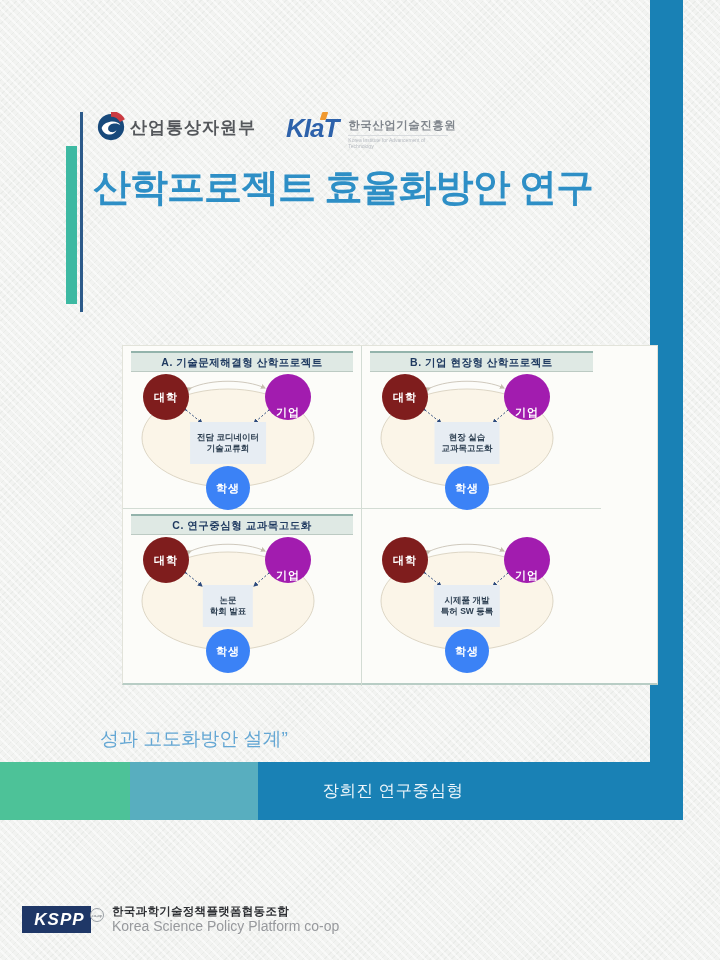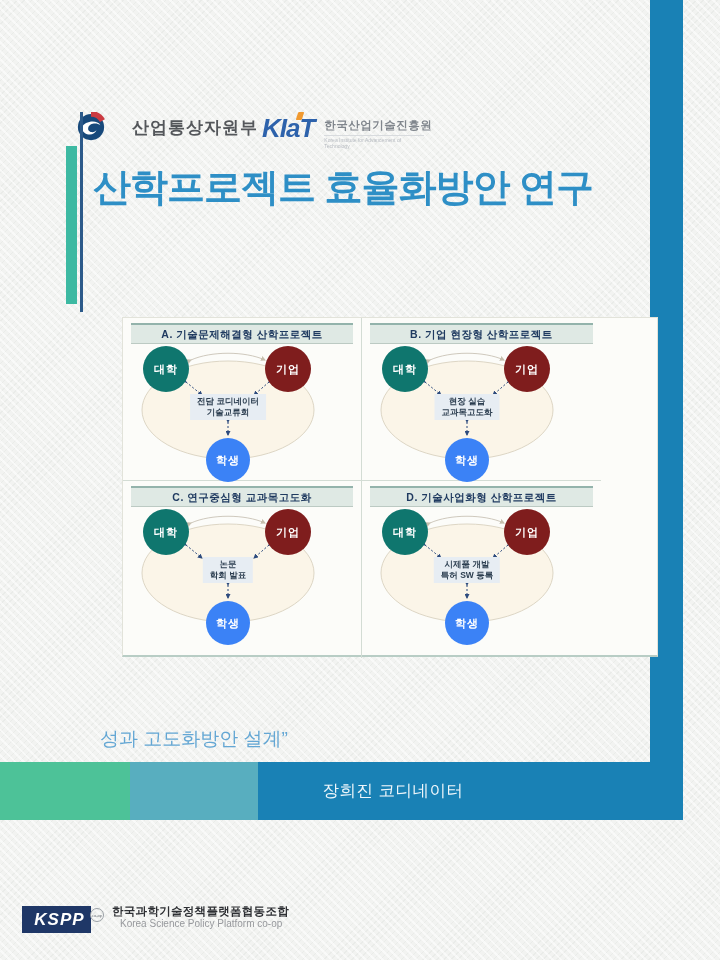--- a/index.html
+++ b/index.html
@@ -13,64 +13,64 @@
   }
   
   .right-stripe{position:absolute;left:650px;top:0;width:33px;height:765px;background:#1981b5;}
   .bar{position:absolute;top:762px;height:58px;}
   .bar.green{left:0;width:130px;background:#4dc298;}
   .bar.teal{left:130px;width:128px;background:#58aebf;}
   .bar.blue{left:258px;width:425px;background:#1981b5;}
   .author{position:absolute;top:780px;left:393px;transform:translateX(-50%);
     color:#eef6fb;font-size:16.5px;letter-spacing:.5px;white-space:nowrap;}
   
-  .gov{position:absolute;left:76px;top:112px;display:flex;align-items:center;gap:26px;}
+  .gov{position:absolute;left:96px;top:112px;display:flex;align-items:center;gap:4px;}
   .gov-label{font-size:17px;font-weight:bold;color:#54575b;letter-spacing:1px;}
   .kiat{position:absolute;left:262px;top:114px;display:flex;align-items:flex-start;}
-  .kiat-word{font-size:26px;font-weight:800;font-style:italic;color:#2d62ab;letter-spacing:-1px;line-height:28px;position:relative;}
+  .kiat-word{font-size:26px;font-weight:800;font-style:italic;color:#2d62ab;letter-spacing:-1px;line-height:28px;position:relative;margin-left:24px;}
   .kiat-accent{position:absolute;top:-2px;right:11px;width:6px;height:8px;background:#f0992f;transform:skewX(-18deg);border-radius:1px;}
   .kiat-names{margin-left:10px;padding-top:4px;}
   .kiat-kr{font-size:11.5px;color:#80868d;font-weight:bold;letter-spacing:.5px;}
   .kiat-en{font-size:5px;color:#b7bbc1;margin-top:2px;border-top:1px solid #d8dbde;padding-top:1px;width:100px;}
   
   .accent-teal{position:absolute;left:66px;top:146px;width:11px;height:158px;background:#3db9a2;}
   .accent-navy{position:absolute;left:80px;top:112px;width:3px;height:200px;background:#2c5a8a;}
   .titleblock{position:absolute;left:93px;top:163px;color:#2e8fc6;}
   .title-year{font-size:33px;font-weight:bold;line-height:36px;}
   .title-line{font-size:38px;font-weight:bold;line-height:48px;letter-spacing:-1px;white-space:nowrap;}
   
-  .panel{position:absolute;left:122px;top:317px;width:536px;height:340px;
+  .panel{position:absolute;left:122px;top:345px;width:536px;height:340px;
     background:#fcfcf9;border:1px solid #e2e3da;border-bottom:2px solid #b8cdc5;
     display:grid;grid-template-columns:239px 239px;grid-template-rows:163px 177px;box-sizing:border-box;}
   .quad{position:relative;box-sizing:border-box;}
   .quad.qa,.quad.qc{border-right:1px solid #d3dcd4;}
   .quad.qa,.quad.qb{border-bottom:1px solid #d3dcd4;}
   .qhead{position:absolute;left:8px;right:8px;top:5px;height:18px;line-height:18px;
     background:#dfe9e4;border-top:2px solid #93b3ab;border-bottom:1px solid #bccac3;
     text-align:center;font-size:10.5px;font-weight:bold;color:#1f3a60;letter-spacing:.5px;}
   .qsvg{position:absolute;left:0;top:0;}
   .node{position:absolute;border-radius:50%;display:flex;align-items:center;justify-content:center;
     color:#fff;font-size:11px;font-weight:bold;letter-spacing:1px;}
-  .node.uni{left:20px;top:28px;width:46px;height:46px;background:#0f766e;}
-  .node.com{left:142px;top:28px;width:46px;height:46px;background:#7f1d1d;}
+  .node.uni{left:20px;top:28px;width:46px;height:46px;background:#7f1d1d;}
+  .node.com{left:142px;top:28px;width:46px;height:46px;background:#a21caf;align-items:flex-end;}
   .node.stu{left:83px;top:120px;width:44px;height:44px;background:#3b82f6;}
   .cbox{position:absolute;left:105px;top:76px;transform:translateX(-50%);
-    background:#e7edf3;padding:2px 7px;text-align:center;
+    background:#e7edf3;padding:10px 7px;text-align:center;
     font-size:8.5px;font-weight:bold;color:#2c3e50;line-height:11px;white-space:nowrap;}
   
   .quote{position:absolute;left:88px;top:694px;color:#64a7d4;font-size:19px;line-height:28px;}
   .quote .l2{padding-left:12px;margin-top:31px;}
   
   .kspp-box{position:absolute;left:22px;top:906px;width:63px;height:27px;background:#1f3767;
     color:#fff;display:flex;align-items:center;justify-content:center;
     font-size:17px;font-weight:bold;font-style:italic;letter-spacing:1px;padding-left:6px;}
   .coop{position:absolute;left:90px;top:908px;width:12px;height:12px;border:1px solid #9aa0a6;
     border-radius:50%;color:#6d737a;font-size:4px;display:flex;align-items:center;justify-content:center;}
   .org-kr{position:absolute;left:112px;top:904px;font-size:11.5px;font-weight:bold;color:#2d2f33;letter-spacing:.3px;}
-  .org-en{position:absolute;left:112px;top:918px;font-size:10px;color:#97999d;margin-left:8px;}
+  .org-en{position:absolute;left:112px;top:918px;font-size:14px;color:#97999d;}
 </style>
 </head>
 <body>
 
 <div class="page">
 
   <div class="right-stripe"></div>
 
   <div class="gov">
     <svg width="30" height="30" viewBox="0 0 32 32">
@@ -177,21 +177,20 @@
       <div class="node stu">
           <span>학생</span>
         </div>
       <div class="cbox">
         <div>논문</div>
         <div>학회 발표</div>
       </div>
     </div>
 
     <div class="quad qd">
-      <div class="qhead">D. 기술사업화형 산학프로젝트</div>
       <svg class="qsvg" width="239" height="163" viewBox="0 0 239 163">
         <ellipse cx="105" cy="92" rx="86" ry="49" fill="#fbf5e8" stroke="#ddd6c5"></ellipse>
         <path d="M68 42 C 88 33 122 33 142 42" fill="none" stroke="#cfc9bd" marker-start="url(#ahg)" marker-end="url(#ahg)"></path>
         <line x1="63" y1="64" x2="79" y2="77" stroke="#2d4b7e" stroke-dasharray="2,2" marker-start="url(#ah)" marker-end="url(#ah)"></line>
         <line x1="146" y1="64" x2="131" y2="77" stroke="#2d4b7e" stroke-dasharray="2,2" marker-start="url(#ah)" marker-end="url(#ah)"></line>
         <line x1="105" y1="104" x2="105" y2="117" stroke="#2d4b7e" stroke-dasharray="2,2" marker-start="url(#ah)" marker-end="url(#ah)"></line>
       </svg>
       <div class="node uni">
           <span>대학</span>
         </div>
@@ -208,20 +207,20 @@
     </div>
   </div>
 
   <div class="quote">
     <div class="l2">성과 고도화방안 설계”</div>
   </div>
 
   <div class="bar green"></div>
   <div class="bar teal"></div>
   <div class="bar blue"></div>
-  <div class="author">장희진 코디네이터</div>
+  <div class="author">장희진 연구중심형</div>
 
   <div class="kspp-box">KSPP</div>
   <div class="coop">co-op</div>
   <div class="org-kr">한국과학기술정책플랫폼협동조합</div>
   <div class="org-en">Korea Science Policy Platform co-op</div>
 
 </div>
 
 </body></html>

